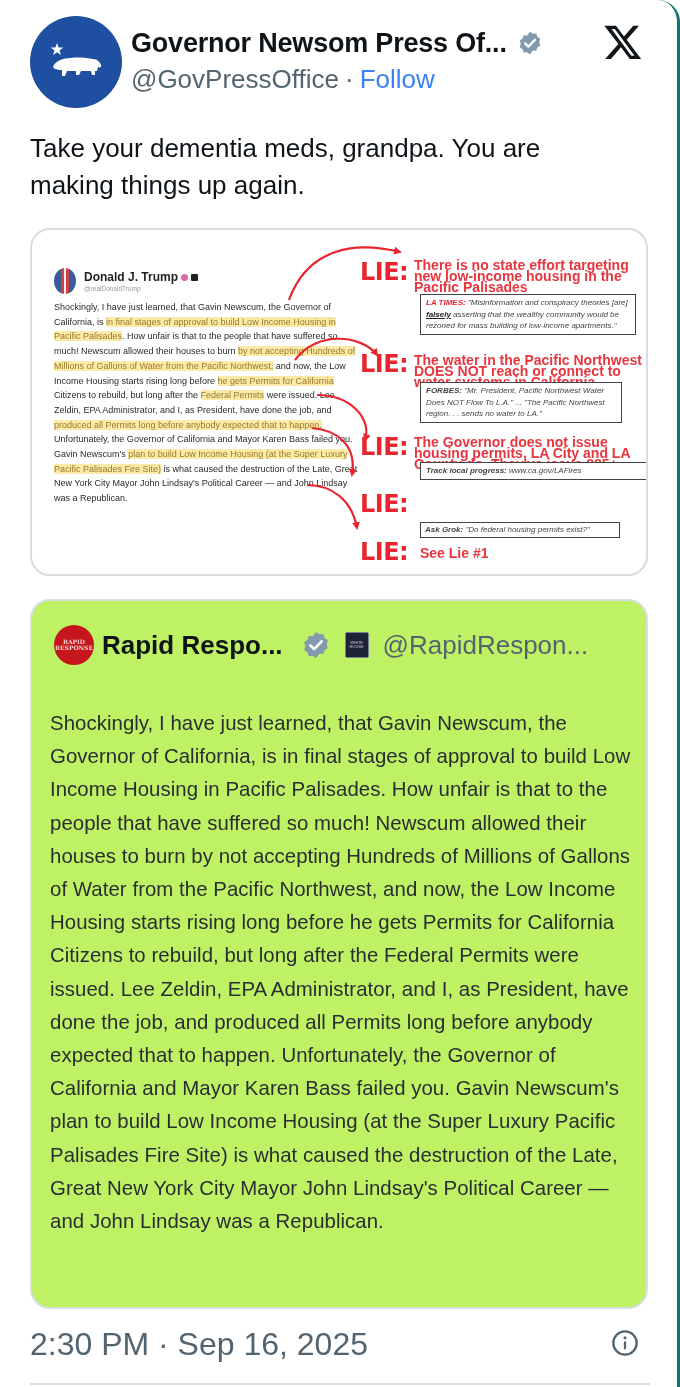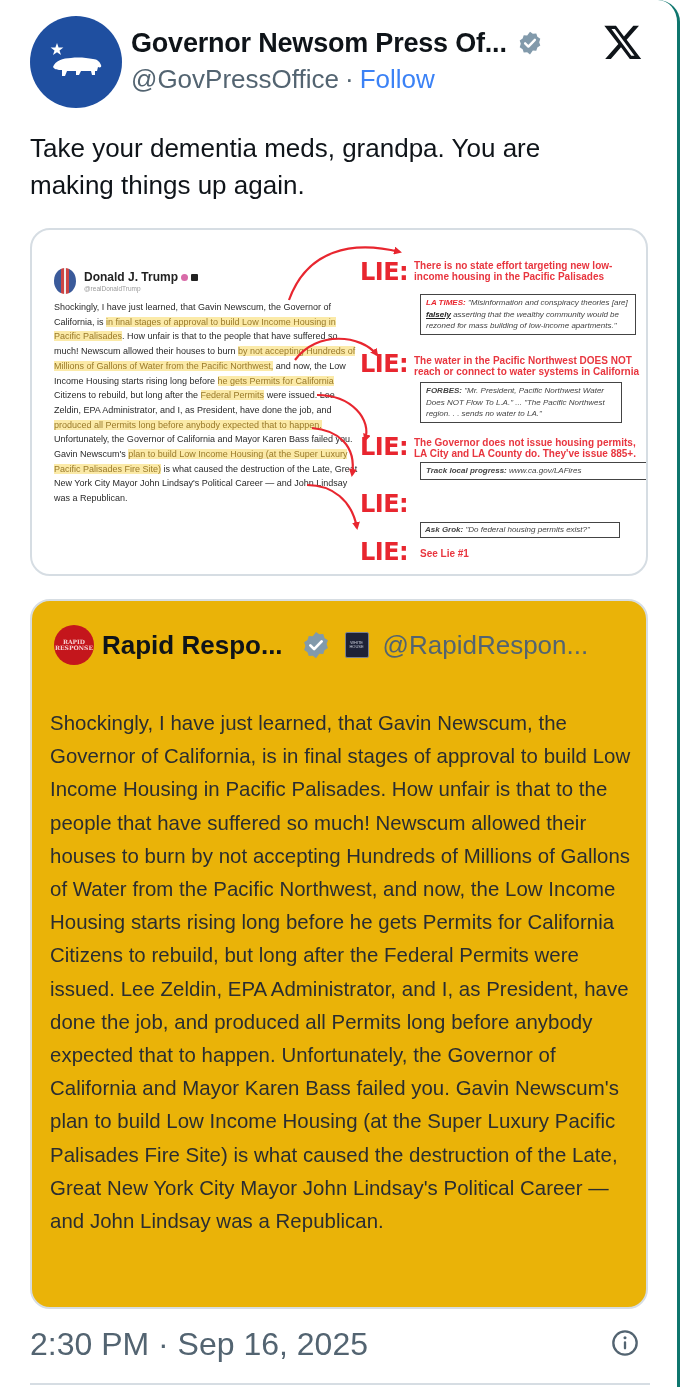--- a/index.html
+++ b/index.html
@@ -34,32 +34,32 @@
   .t-name { font-size: 12px; font-weight: 700; color: #222; display: flex; align-items: center; gap: 3px; }
   .t-badge { width: 7px; height: 7px; border-radius: 50%; background: #d86ba8; display: inline-block; }
   .t-badge2 { width: 7px; height: 7px; border-radius: 1px; background: #222; display: inline-block; }
   .t-handle { font-size: 6.5px; color: #999; margin-top: 1px; }
   .t-body { position: absolute; left: 22px; top: 70px; width: 305px; font-size: 9px; line-height: 14.7px; color: #2a2a2a; }
   .hl { background: #fbeaa8; color: #9a7a2a; }
 
   .lie-col { position: absolute; left: 328px; top: 0; width: 290px; height: 348px; }
   .lie { position: absolute; left: 0; font-size: 24px; font-weight: 900; color: #e8262f; letter-spacing: -0.5px;
          font-family: "DejaVu Sans", sans-serif; line-height: 24px; }
-  .lie-text { position: absolute; left: 54px; font-size: 10px; font-weight: 700; color: #e8363f; line-height: 11px; }
+  .lie-text { position: absolute; left: 54px; font-size: 14px; font-weight: 700; color: #e8363f; line-height: 11px; }
   .src-box { position: absolute; left: 60px; border: 1.5px solid #444; padding: 2px 5px; font-size: 8px; font-style: italic;
              color: #444; line-height: 11.5px; background: #fff; }
   .src-box b { font-style: italic; font-weight: 900; }
   .src-box .red { color: #e8262f; }
   .src-box u { font-weight: 900; color: #222; }
 
   .arrows { position: absolute; left: 0; top: 0; width: 618px; height: 348px; pointer-events: none; }
 
   
   .quote { position: absolute; left: 30px; top: 599px; width: 618px; height: 710px;
-           border: 2px solid #d6dde3; border-radius: 20px; background: #eab308; }
+           border: 2px solid #d6dde3; border-radius: 20px; background: #bef264; }
   .q-head { position: absolute; left: 22px; top: 26px; display: flex; align-items: center; height: 36px; }
   .q-avatar { width: 40px; height: 40px; border-radius: 50%; background: #c4161c; display: flex; align-items: center; justify-content: center;
               color: #f6d0d0; font-size: 6px; font-weight: 700; text-align: center; line-height: 6px; font-family: "DejaVu Serif", serif; }
   .q-name { margin-left: 8px; font-size: 26px; font-weight: 700; color: #0f1419; }
   .q-verified { margin-left: 18px; width: 30px; height: 30px; }
   .q-wh { margin-left: 14px; width: 24px; height: 26px; background: #1e2236; border-radius: 2px; border: 1px solid #7a8090;
           display: flex; align-items: center; justify-content: center; color: #c8ccd8; font-size: 4px; line-height: 4px; text-align: center; }
   .q-handle { margin-left: 14px; font-size: 26px; color: #536471; }
   .q-body { position: absolute; left: 18px; top: 106px; width: 590px; font-size: 20.4px; line-height: 33.2px; color: #2a2d31; letter-spacing: 0.05px; }
 

